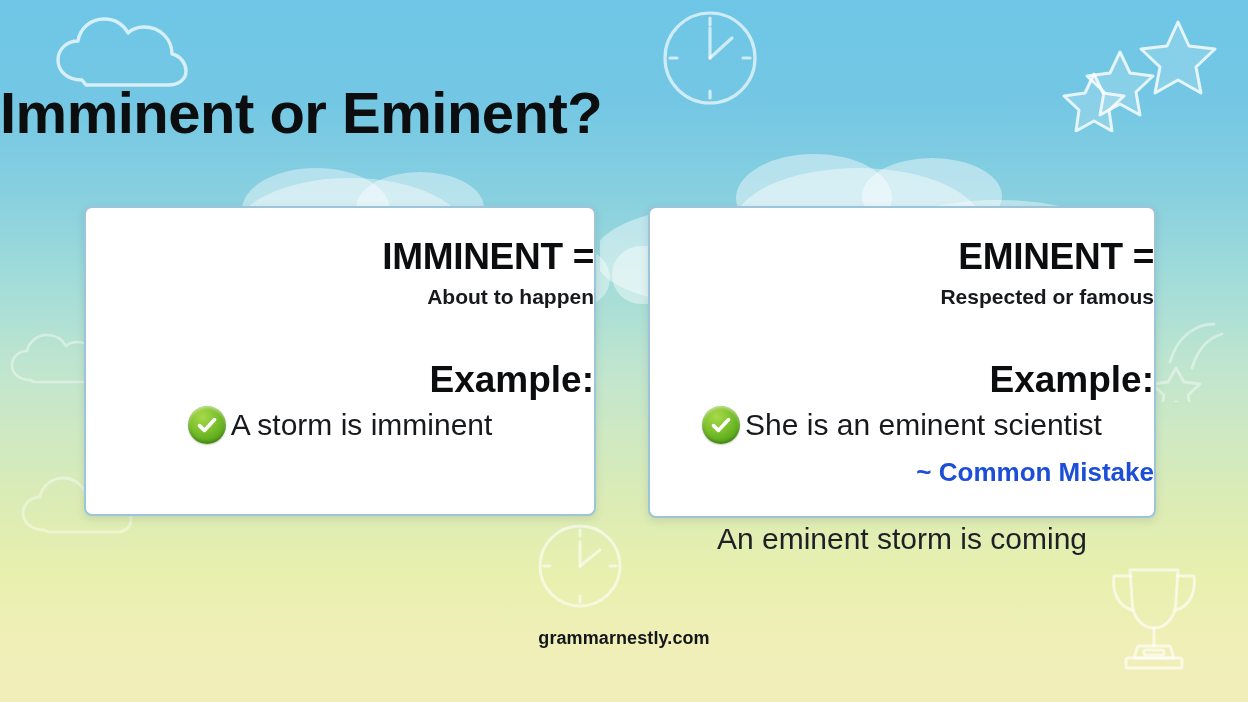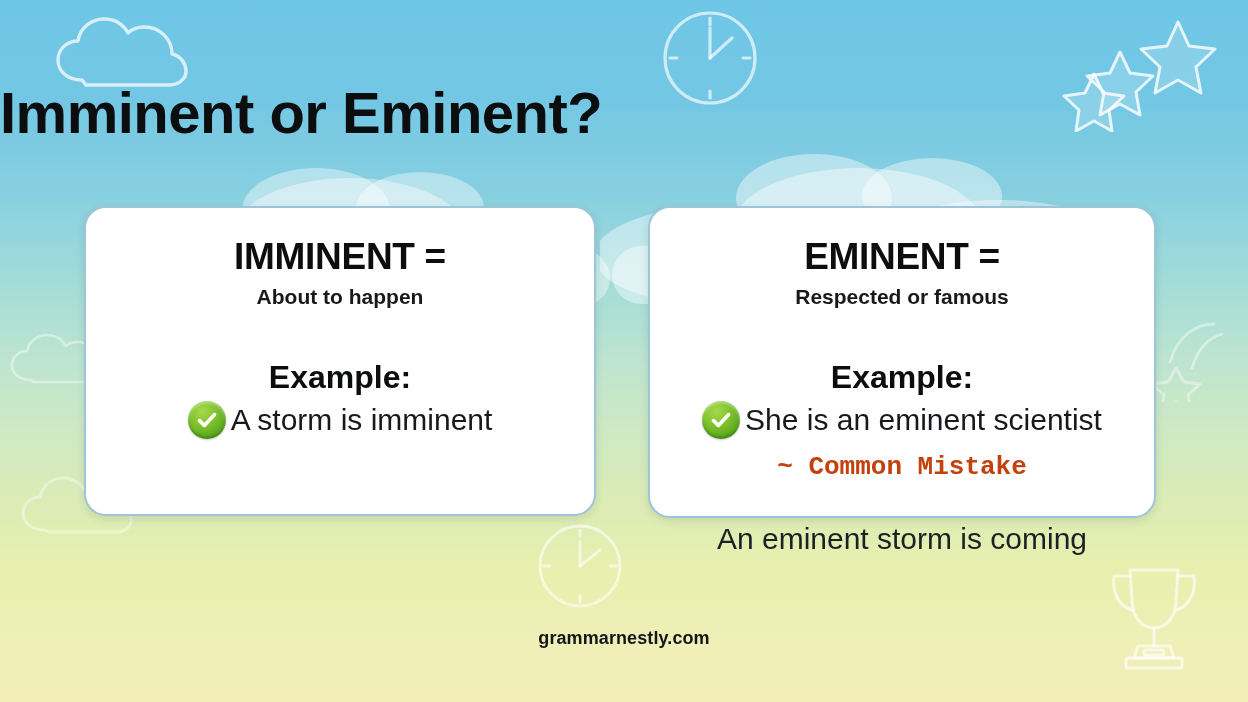--- a/index.html
+++ b/index.html
@@ -53,24 +53,24 @@
     font-weight:bold;
     letter-spacing:-0.5px;
     color:#0b0d0f;
     line-height:1.0;
   }
 
   
   .card {
     position:absolute;
     background:#ffffff;
-    border-radius:22px;
+    border-radius:8px;
     border:2px solid #9dc4d8;
     box-shadow:0 3px 9px rgba(30,60,80,0.13);
-    text-align:center;
+    text-align:right;
   }
   #card-imminent {
     left:84px;  top:206px;
     width:512px; height:310px;
   }
   #card-eminent {
     left:648px; top:206px;
     width:508px; height:312px;
     overflow:visible;
   }
@@ -84,21 +84,21 @@
     line-height:1.12;
   }
   .card-definition {
     font-size:21px;
     font-weight:bold;
     color:#17191c;
     margin-top:8px;
     line-height:1.15;
   }
   .card-example-label {
-    font-size:32px;
+    font-size:37px;
     font-weight:bold;
     color:#0b0d0f;
     margin-top:50px;
     line-height:1.1;
   }
   .example-row {
     display:flex;
     align-items:center;
     justify-content:center;
     gap:5px;
@@ -125,24 +125,23 @@
   .check-badge svg {
     position:absolute;
     left:50%; top:50%;
     transform:translate(-50%,-50%);
   }
 
   
   .mistake-label {
     font-size:26px;
     font-weight:bold;
-    color:#c2410c;
+    color:#1d4ed8;
     margin-top:14px;
     line-height:1.1;
-    font-family:Liberation Mono, monospace;
   }
   #mistake-text {
     position:absolute;
     left:648px; top:522px;
     width:508px;
     text-align:center;
     font-size:30px;
     color:#1d2024;
     line-height:1.15;
     white-space:nowrap;

